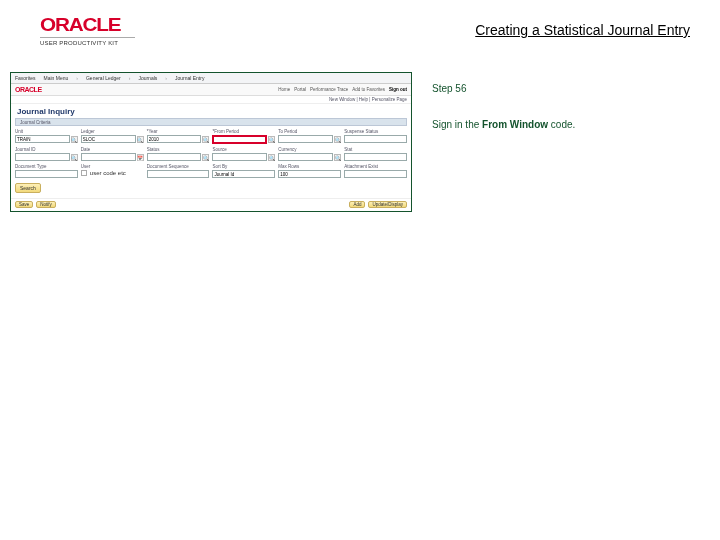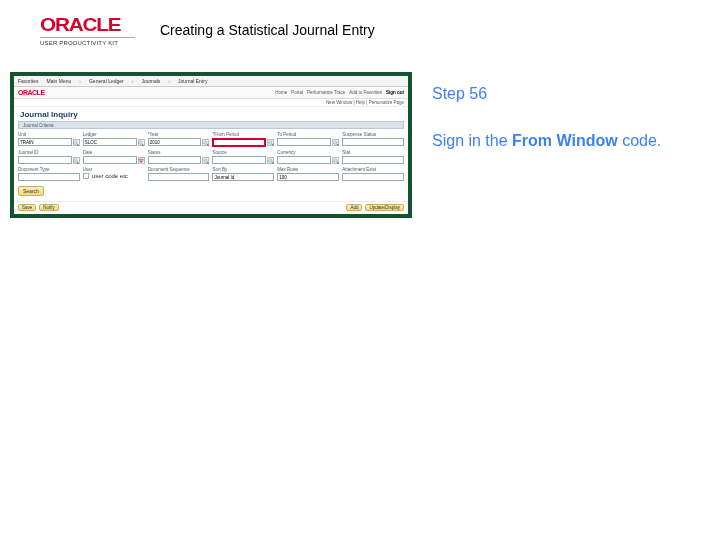--- a/index.html
+++ b/index.html
@@ -32,44 +32,45 @@
       font-size: 6px;
       color: #333;
       margin-top: 3px;
       letter-spacing: 0.2px;
       border-top: 1px solid #aaa;
       padding-top: 2px;
       width: 95px;
     }
     .page-title {
       flex: 1;
-      text-align: left;
+      text-align: right;
       font-size: 14px;
       color: #000;
       padding-top: 6px;
+      text-decoration: underline;
     }
 
     
     .content-row {
       display: flex;
       align-items: flex-start;
       padding: 20px 0 0 10px;
     }
     .screenshot-panel {
       flex: 0 0 402px;
-      border: 4px solid #14532d;
+      border: 1px solid #14532d;
       font-size: 6px;
       color: #333;
       background: #fff;
     }
     .instructions-panel {
       flex: 1;
       padding: 8px 16px 0 20px;
-      font-size: 16px;
-      color: #3b82f6;
+      font-size: 10px;
+      color: #14532d;
       line-height: 1.8;
     }
     .instructions-panel p { margin-bottom: 18px; }
 
     
     .ss-topbar {
       display: flex;
       background: #f3f4f6;
       padding: 2px 4px;
       font-size: 5px;

